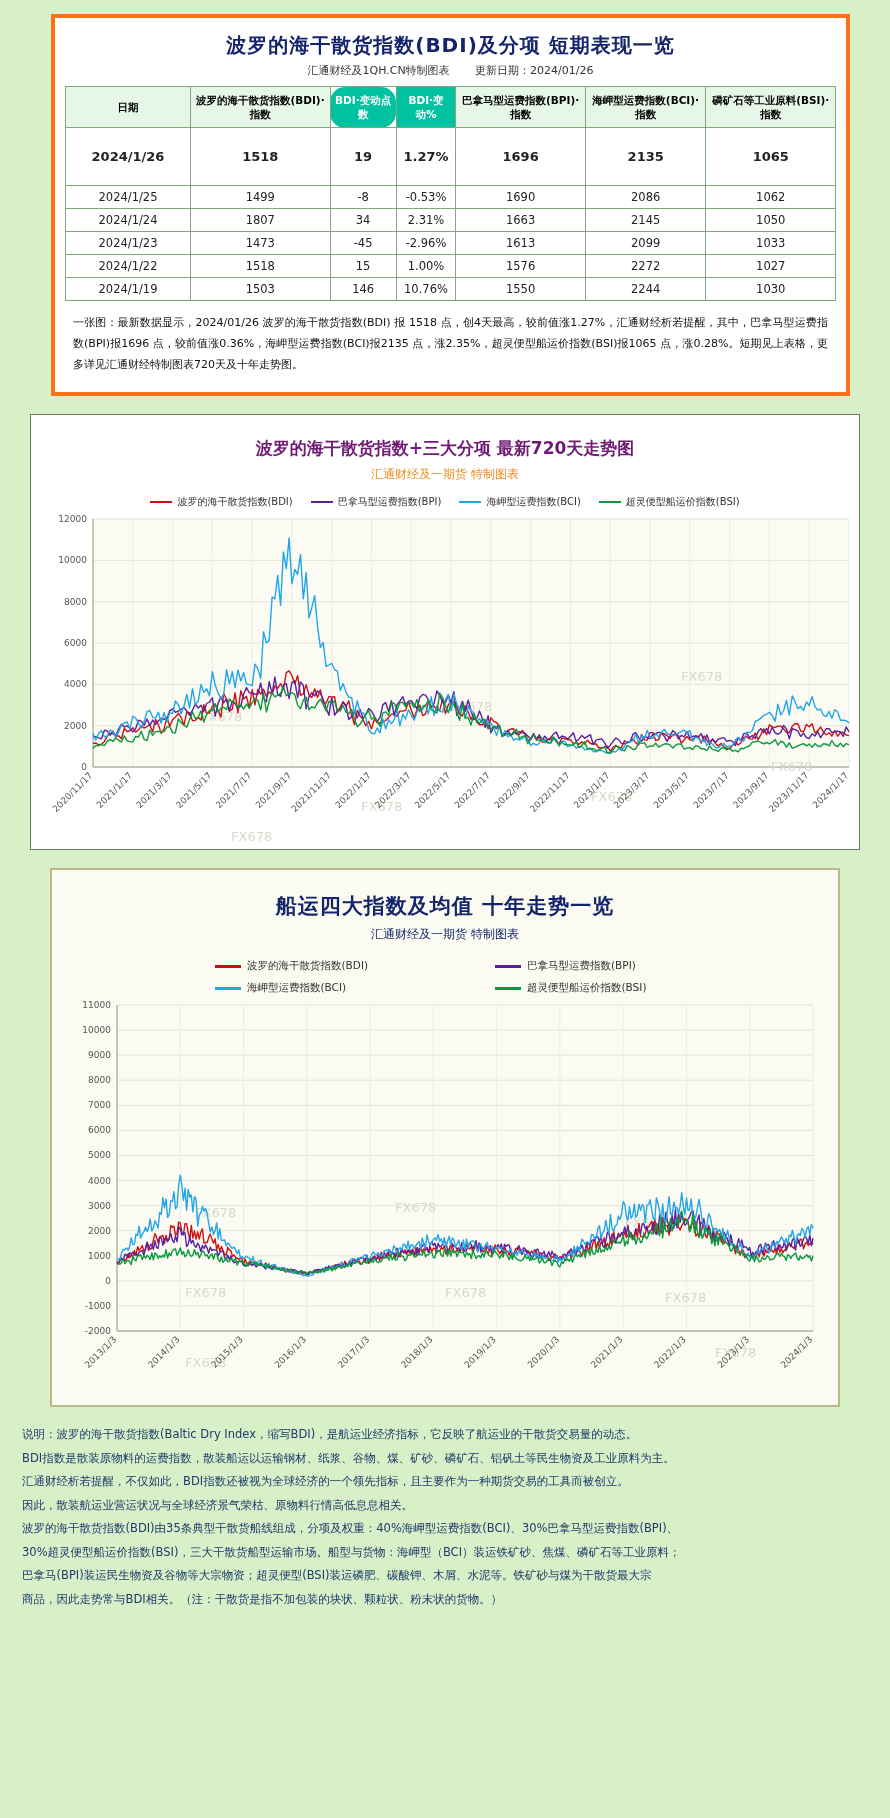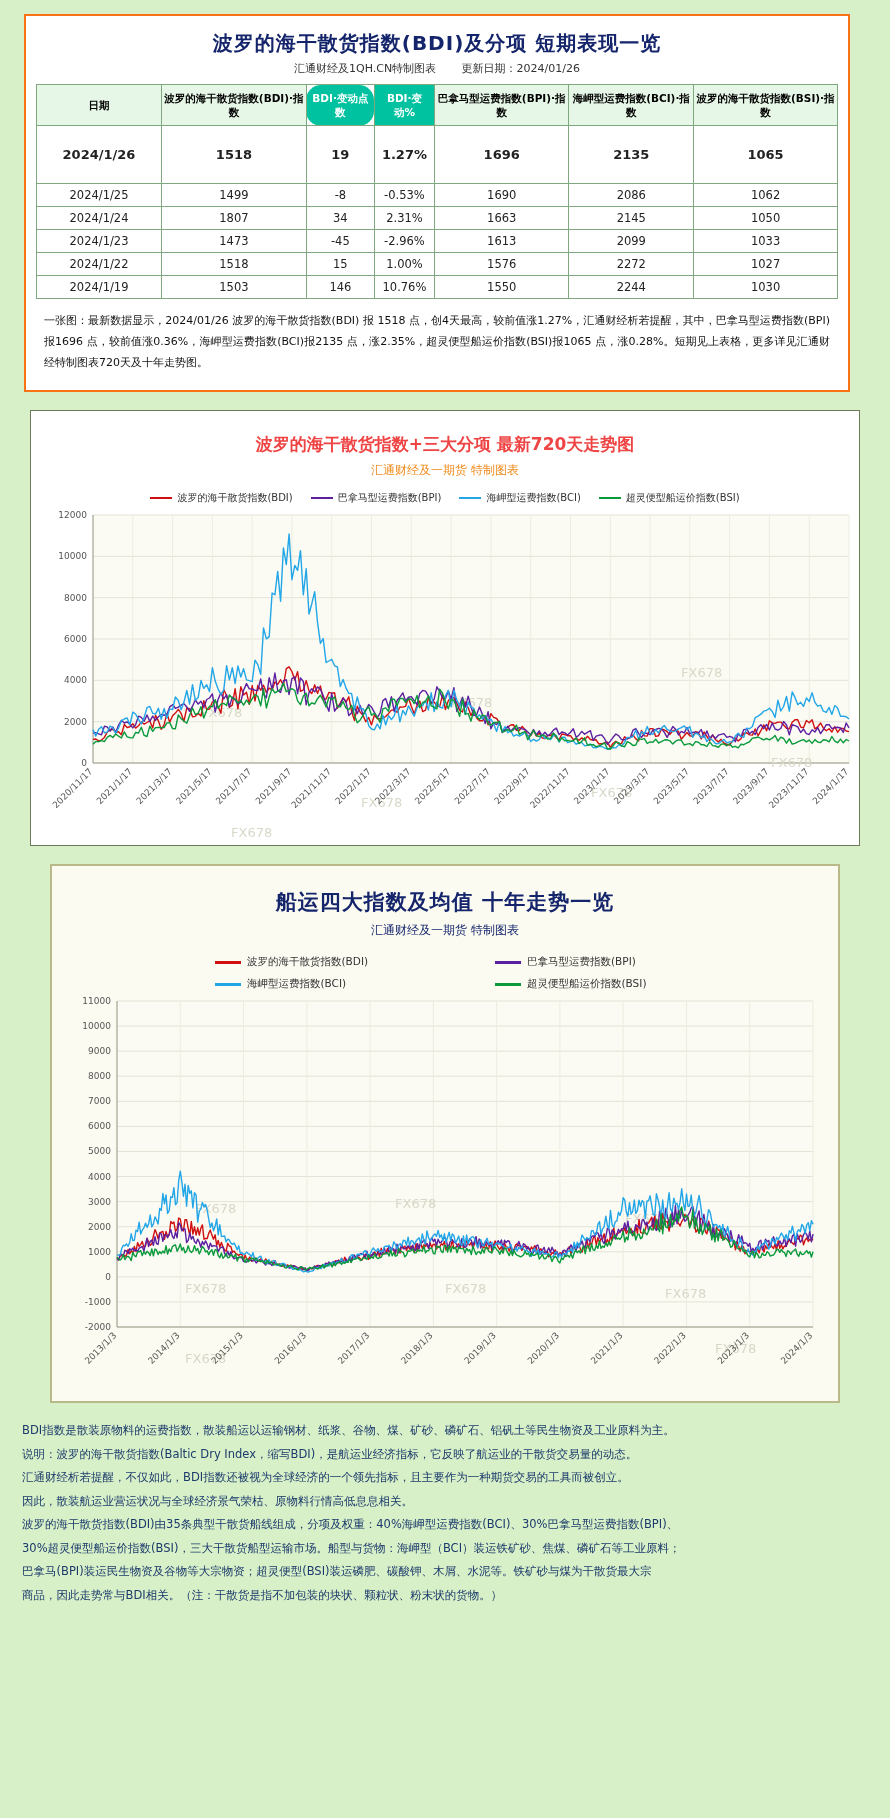--- a/index.html
+++ b/index.html
@@ -7,22 +7,22 @@
     width:890px;
     background:#d8f0c8;
     font-family:"DejaVu Sans","Liberation Sans",sans-serif;
     color:#222;
   }
   .page{width:890px;position:relative;padding-bottom:10px;}
 
   
   .card{
     background:#ffffff;
-    border:2px solid #f97316;
-    margin:14px 40px 0 24px;
+    border:4px solid #f97316;
+    margin:14px 40px 0 51px;
   }
   .card-title{
     text-align:center;
     color:#15256b;
     font-weight:bold;
     font-size:20px;
     padding:14px 0 4px 0;
     letter-spacing:1px;
   }
   .card-sub{
@@ -73,21 +73,21 @@
   
   .chart-card{
     background:#ffffff;
     border:1px solid #6a7a5a;
     margin:18px 30px 0 30px;
     padding:6px 0 8px 0;
   }
   .chart-card.beige{background:#fbfbf2;border:2px solid #b9b98a;margin:18px 50px 0 50px;}
   .ct-title{
     text-align:center;
-    color:#ef4444;
+    color:#701a75;
     font-weight:bold;
     font-size:17px;
     padding-top:16px;
   }
   .ct-title.dark{color:#15256b;font-size:21px;letter-spacing:1px;}
   .ct-sub{
     text-align:center;
     color:#f08a1c;
     font-size:12px;
     padding:6px 0 2px 0;
@@ -145,21 +145,21 @@
 
     <table class="bdi">
       <thead>
         <tr>
           <th class="c1">日期</th>
           <th>波罗的海干散货指数(BDI)·指数</th>
           <th class="c2">BDI·变动点数</th>
           <th class="c3">BDI·变动%</th>
           <th>巴拿马型运费指数(BPI)·指数</th>
           <th>海岬型运费指数(BCI)·指数</th>
-          <th>波罗的海干散货指数(BSI)·指数</th>
+          <th>磷矿石等工业原料(BSI)·指数</th>
         </tr>
       </thead>
       <tbody>
         <tr class="first">
           <td>2024/1/26</td>
           <td>1518</td>
           <td>19</td>
           <td>1.27%</td>
           <td>1696</td>
           <td>2135</td>
@@ -399,22 +399,22 @@
         <text x="431.6363636363636" y="343" class="axis-lbl" transform="rotate(-45 431.6363636363636 343)" text-anchor="end">2019/1/3</text>
         <text x="494.90909090909093" y="343" class="axis-lbl" transform="rotate(-45 494.90909090909093 343)" text-anchor="end">2020/1/3</text>
         <text x="558.1818181818182" y="343" class="axis-lbl" transform="rotate(-45 558.1818181818182 343)" text-anchor="end">2021/1/3</text>
         <text x="621.4545454545455" y="343" class="axis-lbl" transform="rotate(-45 621.4545454545455 343)" text-anchor="end">2022/1/3</text>
         <text x="684.7272727272727" y="343" class="axis-lbl" transform="rotate(-45 684.7272727272727 343)" text-anchor="end">2023/1/3</text>
         <text x="748" y="343" class="axis-lbl" transform="rotate(-45 748 343)" text-anchor="end">2024/1/3</text>
       </svg>
   </div>
 
   <div class="footer">
+    <div class="l1">说明：波罗的海干散货指数(Baltic Dry Index，缩写BDI)，是航运业经济指标，它反映了航运业的干散货交易量的动态。</div>
     <div class="l1">BDI指数是散装原物料的运费指数，散装船运以运输钢材、纸浆、谷物、煤、矿砂、磷矿石、铝矾土等民生物资及工业原料为主。</div>
-    <div class="l1">说明：波罗的海干散货指数(Baltic Dry Index，缩写BDI)，是航运业经济指标，它反映了航运业的干散货交易量的动态。</div>
     <div class="l1">汇通财经析若提醒，不仅如此，BDI指数还被视为全球经济的一个领先指标，且主要作为一种期货交易的工具而被创立。</div>
     <div class="l1">因此，散装航运业营运状况与全球经济景气荣枯、原物料行情高低息息相关。</div>
     <div class="l1">波罗的海干散货指数(BDI)由35条典型干散货船线组成，分项及权重：40%海岬型运费指数(BCI)、30%巴拿马型运费指数(BPI)、</div>
     <div class="l1">30%超灵便型船运价指数(BSI)，三大干散货船型运输市场。船型与货物：海岬型（BCI）装运铁矿砂、焦煤、磷矿石等工业原料；</div>
     <div class="l1">巴拿马(BPI)装运民生物资及谷物等大宗物资；超灵便型(BSI)装运磷肥、碳酸钾、木屑、水泥等。铁矿砂与煤为干散货最大宗</div>
     <div class="l1">商品，因此走势常与BDI相关。（注：干散货是指不加包装的块状、颗粒状、粉末状的货物。）</div>
   </div>
 
 </div>
 

